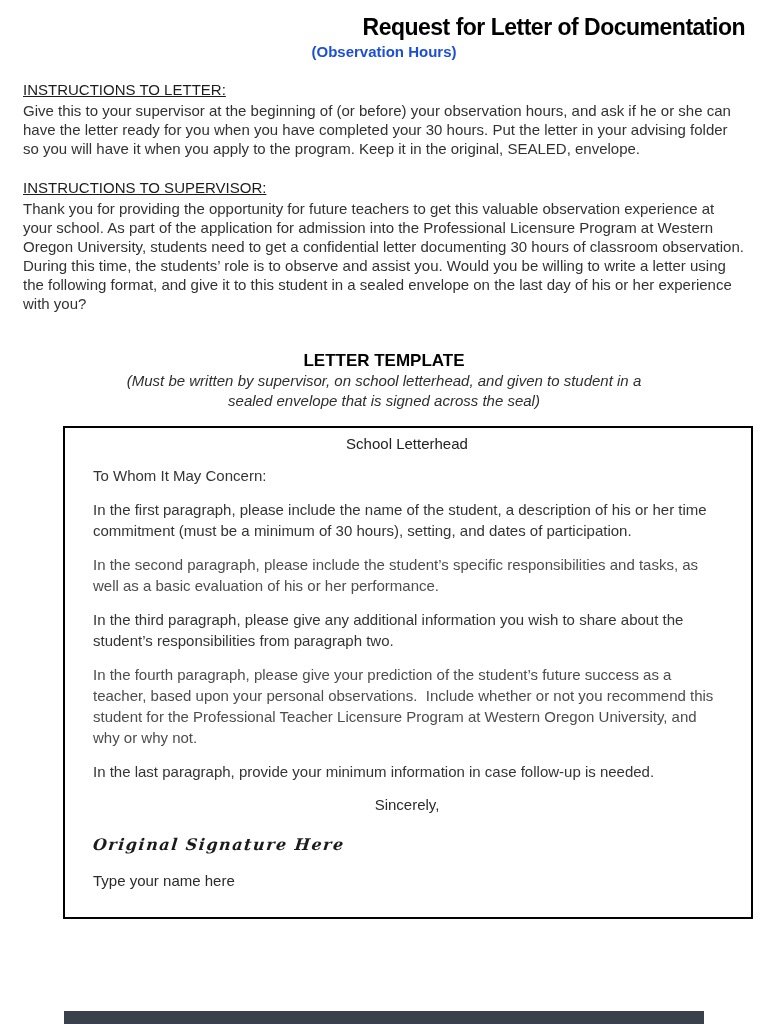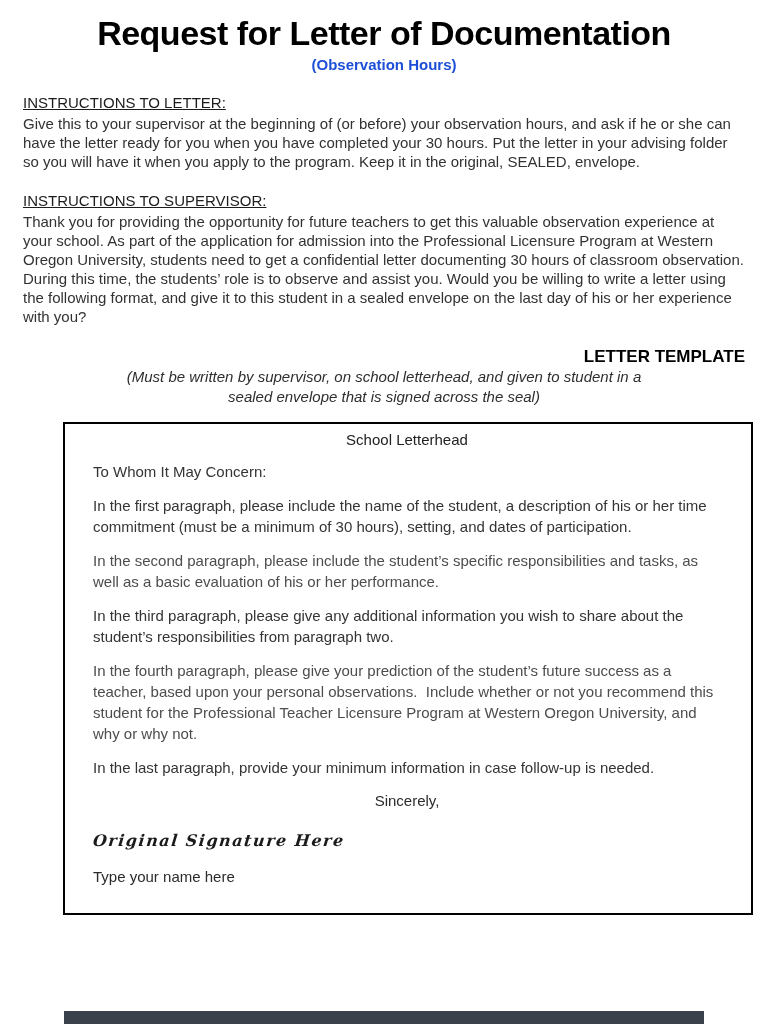--- a/index.html
+++ b/index.html
@@ -9,23 +9,23 @@
     width: 768px;
     height: 1024px;
     margin: 0 auto;
     background: #ffffff;
     font-family: "Liberation Sans", "DejaVu Sans", sans-serif;
     color: #2b2b2b;
     overflow: hidden;
   }
   .content { padding: 14px 23px 0 23px; }
   .doc-title {
-    text-align: center;
+    text-align: right;
     font-weight: bold;
-    font-size: 34px;
+    font-size: 23px;
     letter-spacing: -0.5px;
     color: #000000;
     line-height: 1.15;
   }
   .doc-subtitle {
     text-align: center;
     font-weight: bold;
     font-size: 15px;
     color: #1d4ed8;
     margin-top: 3px;
@@ -36,25 +36,25 @@
     text-decoration: underline;
     margin-top: 21px;
   }
   .body-para {
     font-size: 15px;
     line-height: 19px;
     margin-top: 3px;
     color: #323232;
   }
   .lt-heading {
-    text-align: right;
+    text-align: center;
     font-weight: bold;
     font-size: 17px;
     color: #000000;
-    margin-top: 21px;
+    margin-top: 38px;
   }
   .lt-note {
     text-align: center;
     font-style: italic;
     font-size: 15px;
     line-height: 20px;
     color: #2e2e2e;
   }
   .lt-note span { display: block; }
   .letter-box {

